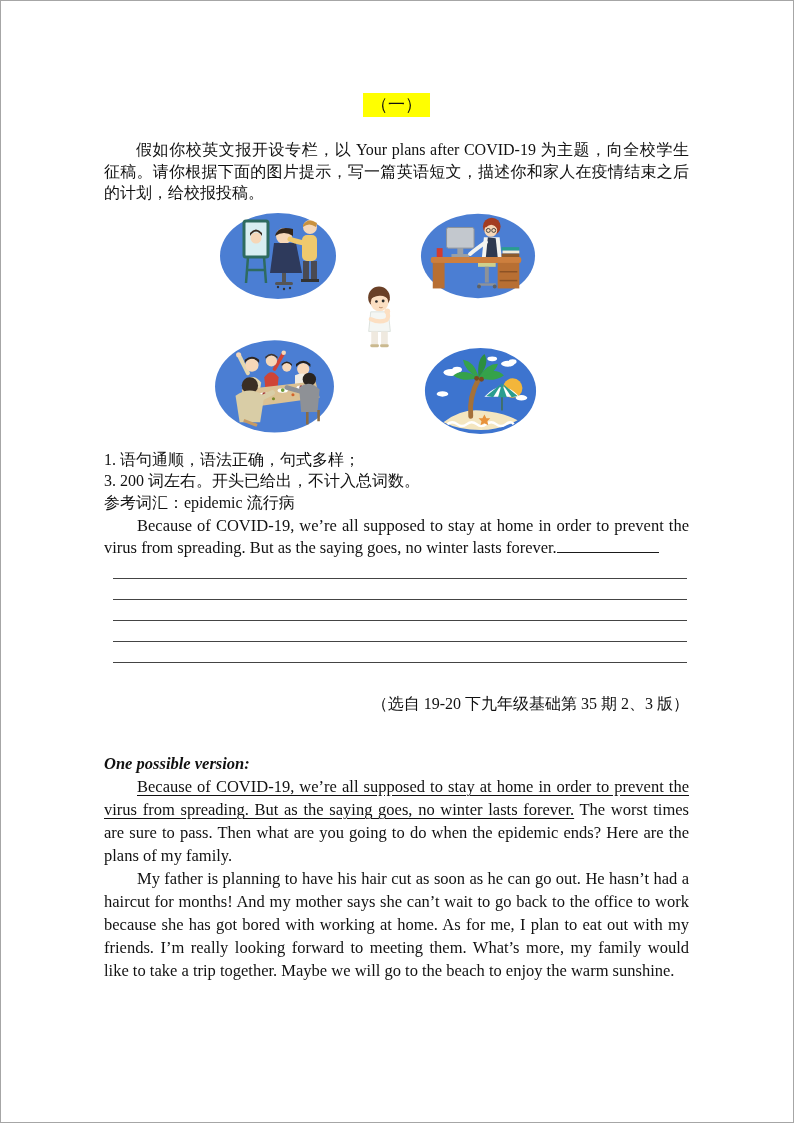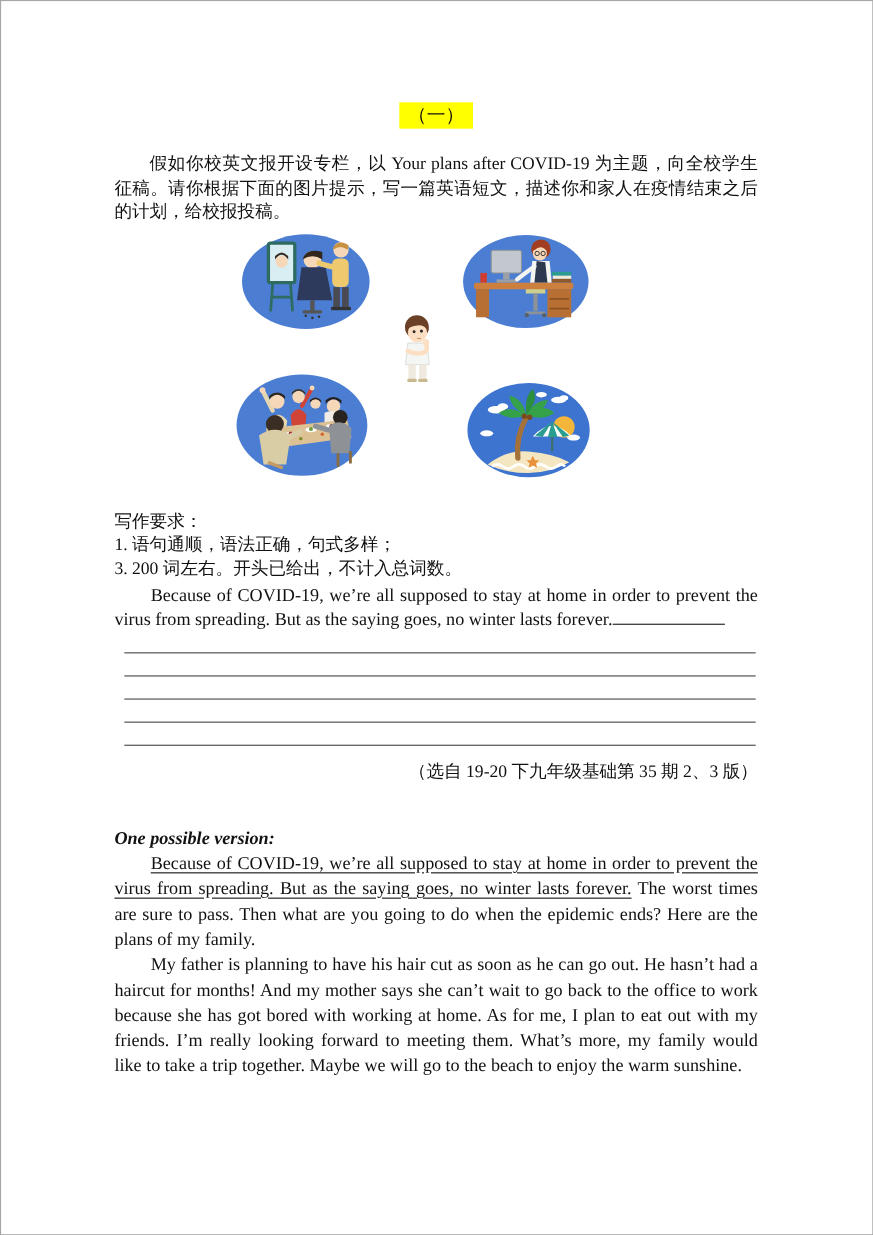--- a/index.html
+++ b/index.html
@@ -41,21 +41,21 @@
     text-align: justify; text-indent: 2em;
   }
   .fill-blank {
     display: inline-block; width: 102px; height: 0.95em;
     border-bottom: 1.6px solid #1a1a1a; vertical-align: baseline;
   }
 
   .blank-lines { margin-top: 0; }
   .blank-line { height: 21px; margin-left: 9px; margin-right: 2px; border-bottom: 1.6px solid #444; }
 
-  .source-note { margin-top: 13px; font-size: 16px; line-height: 22px; text-align: right; }
+  .source-note { margin-top: 30px; font-size: 16px; line-height: 22px; text-align: right; }
 
   .answer-heading { margin-top: 37px; font-size: 16.5px; line-height: 23px; font-weight: bold; font-style: italic; }
   .answer-para {
     font-size: 16.5px; line-height: 23px;
     text-align: justify; text-indent: 2em;
   }
   .underlined { text-decoration: underline; text-underline-offset: 3px; }
 </style>
 </head>
 <body>
@@ -202,23 +202,23 @@
         <path d="M12 26 L29 26 L31 45 L10 45 Z" fill="#f4f6f3" stroke="#d7ddd8" stroke-width="0.8"></path>
         <path d="M12 33 Q20 37 27 34 Q29.5 32 28.5 27.5" stroke="#fcdfc2" stroke-width="4" fill="none" stroke-linecap="round"></path>
         <circle cx="28" cy="25.5" r="2.8" fill="#fcdfc2"></circle>
         <rect x="12.5" y="45" width="6.5" height="13" fill="#efe9df"></rect>
         <rect x="22" y="45" width="6.5" height="13" fill="#efe9df"></rect>
         <rect x="11.5" y="57.5" width="8.5" height="2.8" rx="1.4" fill="#cab98f"></rect>
         <rect x="21" y="57.5" width="8.5" height="2.8" rx="1.4" fill="#cab98f"></rect>
       </svg>
     </div>
 
-    <div class="req-heading">写作要求：</div>
     <div class="req-item">1. 语句通顺，语法正确，句式多样；</div>
     <div class="req-item">3. 200 词左右。开头已给出，不计入总词数。</div>
+    <div class="vocab">参考词汇：epidemic 流行病</div>
 
     <p class="starter"><span>Because of COVID-19, we’re all supposed to stay at home in order to prevent the virus from spreading. But as the saying goes, no winter lasts forever.</span><span class="fill-blank"></span></p>
 
     <div class="blank-lines">
       <div class="blank-line"></div>
       <div class="blank-line"></div>
       <div class="blank-line"></div>
       <div class="blank-line"></div>
       <div class="blank-line"></div>
     </div>

